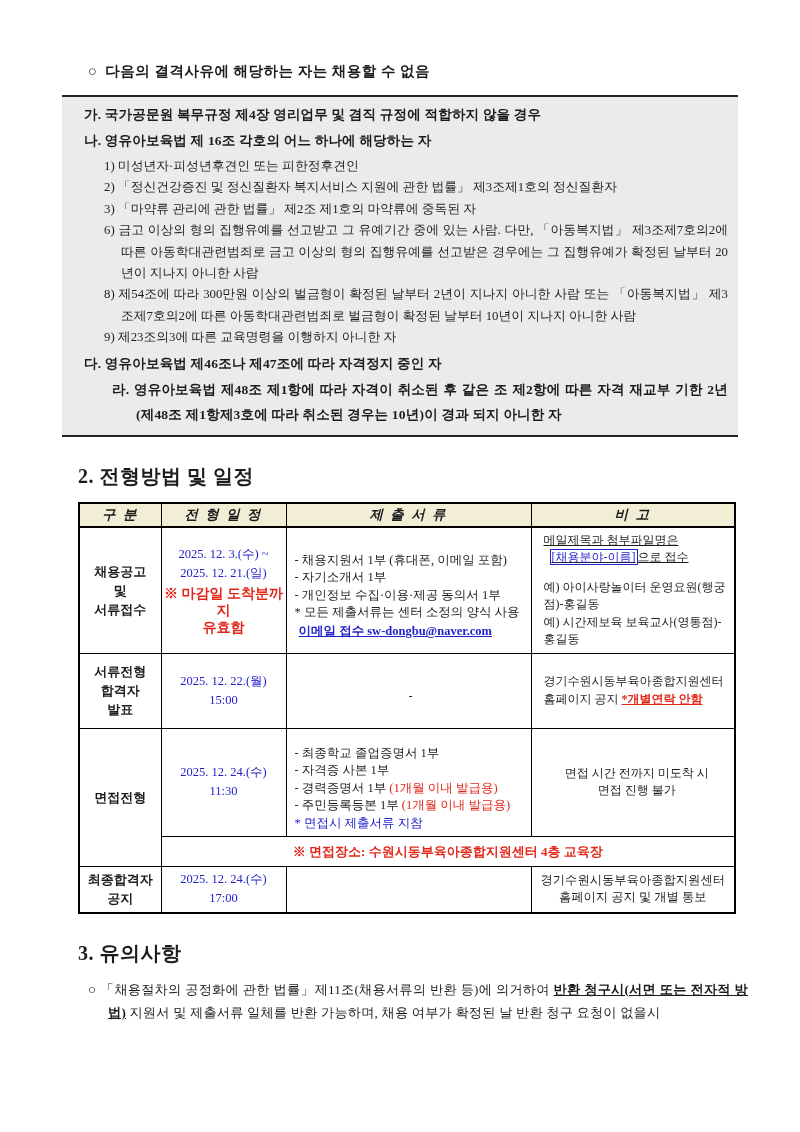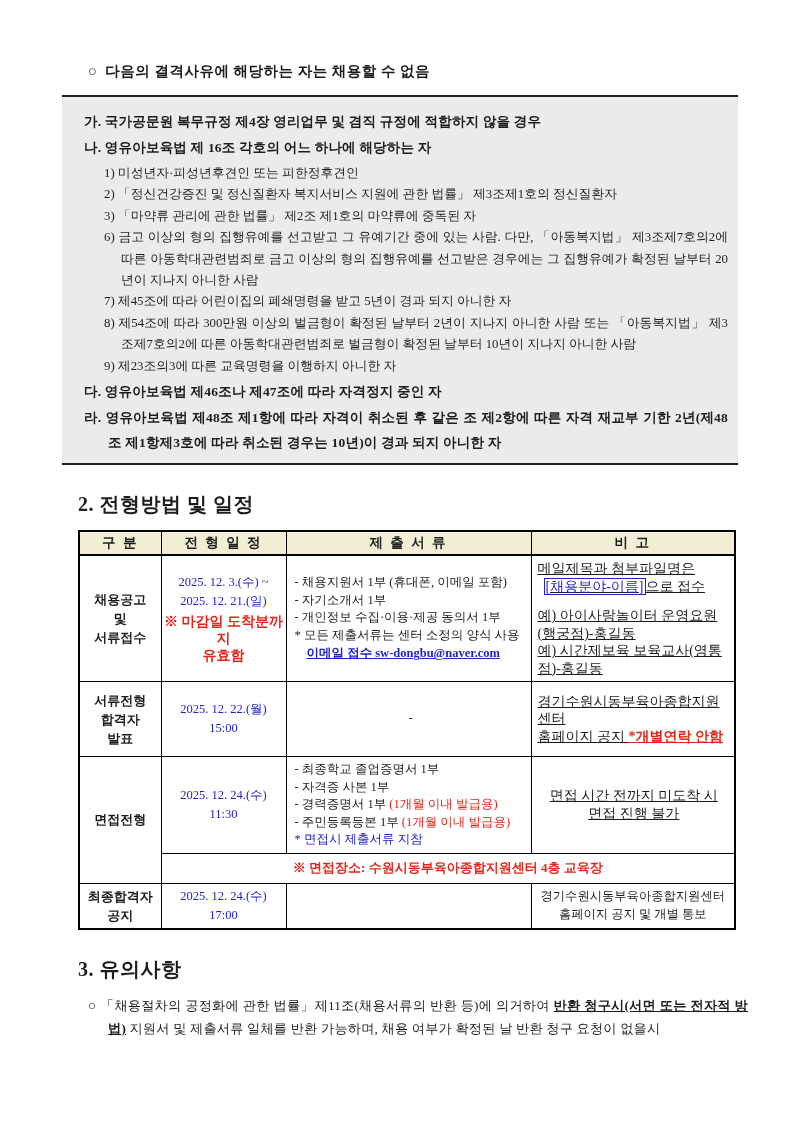--- a/index.html
+++ b/index.html
@@ -23,25 +23,25 @@
   
   .intro-line{margin-left:26px;font-weight:bold;font-size:14.5px;letter-spacing:0.5px;}
   .intro-line .circle{margin-right:8px;font-weight:normal;}
 
   
   .gray-box{
     margin-top:14px;
     background:var(--box-bg);
     border-top:2px solid #222;
     border-bottom:2px solid #222;
-    padding:12px 10px 8px 22px;
+    padding:5px 10px 8px 22px;
     width:676px;
   }
   .sec-line{font-weight:bold;font-size:13.5px;line-height:26px;letter-spacing:0.2px;}
-  .sec-line.hang{padding-left:24px;text-indent:-24px;line-height:25px;text-align:justify;}
+  .sec-line.hang{padding-left:24px;text-indent:-24px;line-height:25px;text-align:justify;margin-left:28px;}
   .na-list{margin:2px 0 2px 20px;}
   .na-item{
     font-size:12.8px;line-height:21.4px;
     padding-left:17px;text-indent:-17px;
     text-align:justify;
   }
 
   
   .section-title{margin:26px 0 0 16px;font-weight:bold;font-size:20px;letter-spacing:0.5px;}
 
@@ -55,40 +55,41 @@
     font-size:12.5px;
   }
   table.schedule th,table.schedule td{border:1px solid #000;vertical-align:middle;}
   table.schedule thead th{
     background:var(--hdr-bg);
     border-bottom:2px solid #000;
     height:24px;
     font-size:13.5px;
     font-weight:bold;
     letter-spacing:2px;
+    font-style:italic;
   }
   td.c-label{
     text-align:center;font-weight:bold;font-size:13px;line-height:19px;
     border-right:1px solid #000;
   }
   td.c-date{text-align:center;line-height:19px;}
-  td.c-docs{padding:4px 4px 4px 8px;line-height:17.5px;}
-  td.c-remark{padding:4px 4px 4px 6px;line-height:17.5px;font-size:14px;text-decoration:underline;}
+  td.c-docs{padding:16px 4px 4px 8px;line-height:17.5px;}
+  td.c-remark{padding:4px 4px 4px 12px;line-height:17.5px;font-size:12px;}
   tr.r1{height:120px;}
   tr.r2{height:75px;}
   tr.r3a{height:96px;}
   tr.r3b{height:30px;margin-top:48px;}
   tr.r4{height:46px;}
   .pre{white-space:pre-line;}
   .blue{color:var(--blue);}
   .red{color:var(--red);}
   .bold{font-weight:bold;}
   .u{text-decoration:underline;}
   .date-note{font-size:14px;margin-top:2px;font-weight:bold;line-height:17px;}
-  .email-line{margin:1px 0 0 12px;}
+  .email-line{margin:1px 0 0 4px;}
   .remark-gap{height:12px;}
   .tag-box{border:1px solid var(--blue);padding:0 1px;margin-left:6px;}
   td.c-center{text-align:center;}
   td.place-cell{text-align:center;font-weight:bold;font-size:13px;}
   tr.r2 td.c-remark .rline2,.r4-remark{line-height:17.5px;}
   td.r4-remark{text-align:center;line-height:17.5px;font-size:12.3px;}
   td.r2-docs{text-align:center;}
 
   
   .footnote{margin-top:13px;font-size:12.6px;}
@@ -111,21 +112,20 @@
   </div>
 
   <div class="gray-box">
     <div class="sec-line">가. 국가공문원 복무규정 제4장 영리업무 및 겸직 규정에 적합하지 않을 경우</div>
     <div class="sec-line">나. 영유아보육법 제 16조 각호의 어느 하나에 해당하는 자</div>
     <div class="na-list">
       <div class="na-item">1) 미성년자·피성년후견인 또는 피한정후견인</div>
       <div class="na-item">2) 「정신건강증진 및 정신질환자 복지서비스 지원에 관한 법률」 제3조제1호의 정신질환자</div>
       <div class="na-item">3) 「마약류 관리에 관한 법률」 제2조 제1호의 마약류에 중독된 자</div>
       <div class="na-item">6) 금고 이상의 형의 집행유예를 선고받고 그 유예기간 중에 있는 사람. 다만, 「아동복지법」 제3조제7호의2에 따른 아동학대관련범죄로 금고 이상의 형의 집행유예를 선고받은 경우에는 그 집행유예가 확정된 날부터 20년이 지나지 아니한 사람</div>
-      <div class="na-item">7) 제45조에 따라 어린이집의 폐쇄명령을 받고 5년이 경과 되지 아니한 자</div>
       <div class="na-item">8) 제54조에 따라 300만원 이상의 벌금형이 확정된 날부터 2년이 지나지 아니한 사람 또는 「아동복지법」 제3조제7호의2에 따른 아동학대관련범죄로 벌금형이 확정된 날부터 10년이 지나지 아니한 사람</div>
       <div class="na-item">9) 제23조의3에 따른 교육명령을 이행하지 아니한 자</div>
     </div>
     <div class="sec-line">다. 영유아보육법 제46조나 제47조에 따라 자격정지 중인 자</div>
     <div class="sec-line hang">라. 영유아보육법 제48조 제1항에 따라 자격이 취소된 후 같은 조 제2항에 따른 자격 재교부 기한 2년(제48조 제1항제3호에 따라 취소된 경우는 10년)이 경과 되지 아니한 자</div>
   </div>
 
   <div class="section-title">2. 전형방법 및 일정</div>
 
   <table class="schedule">

